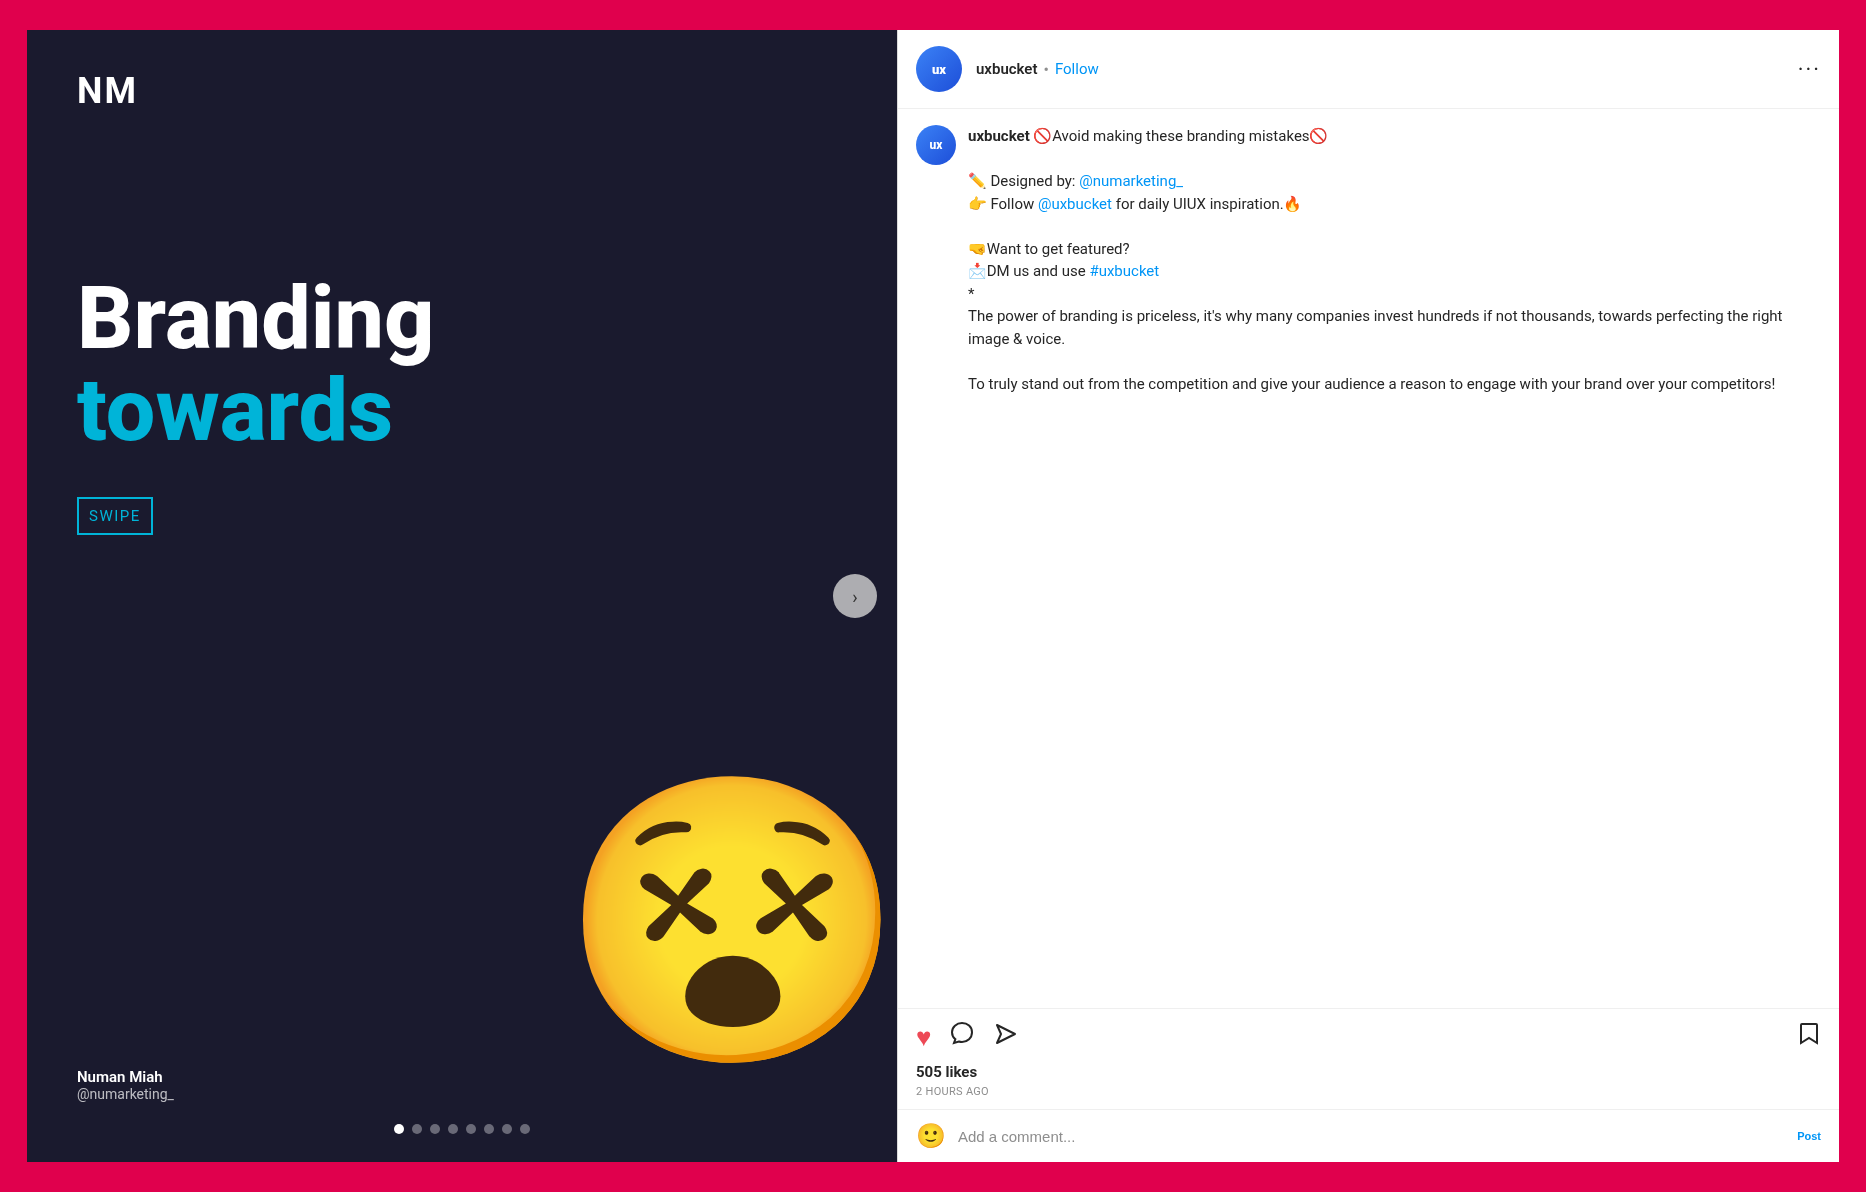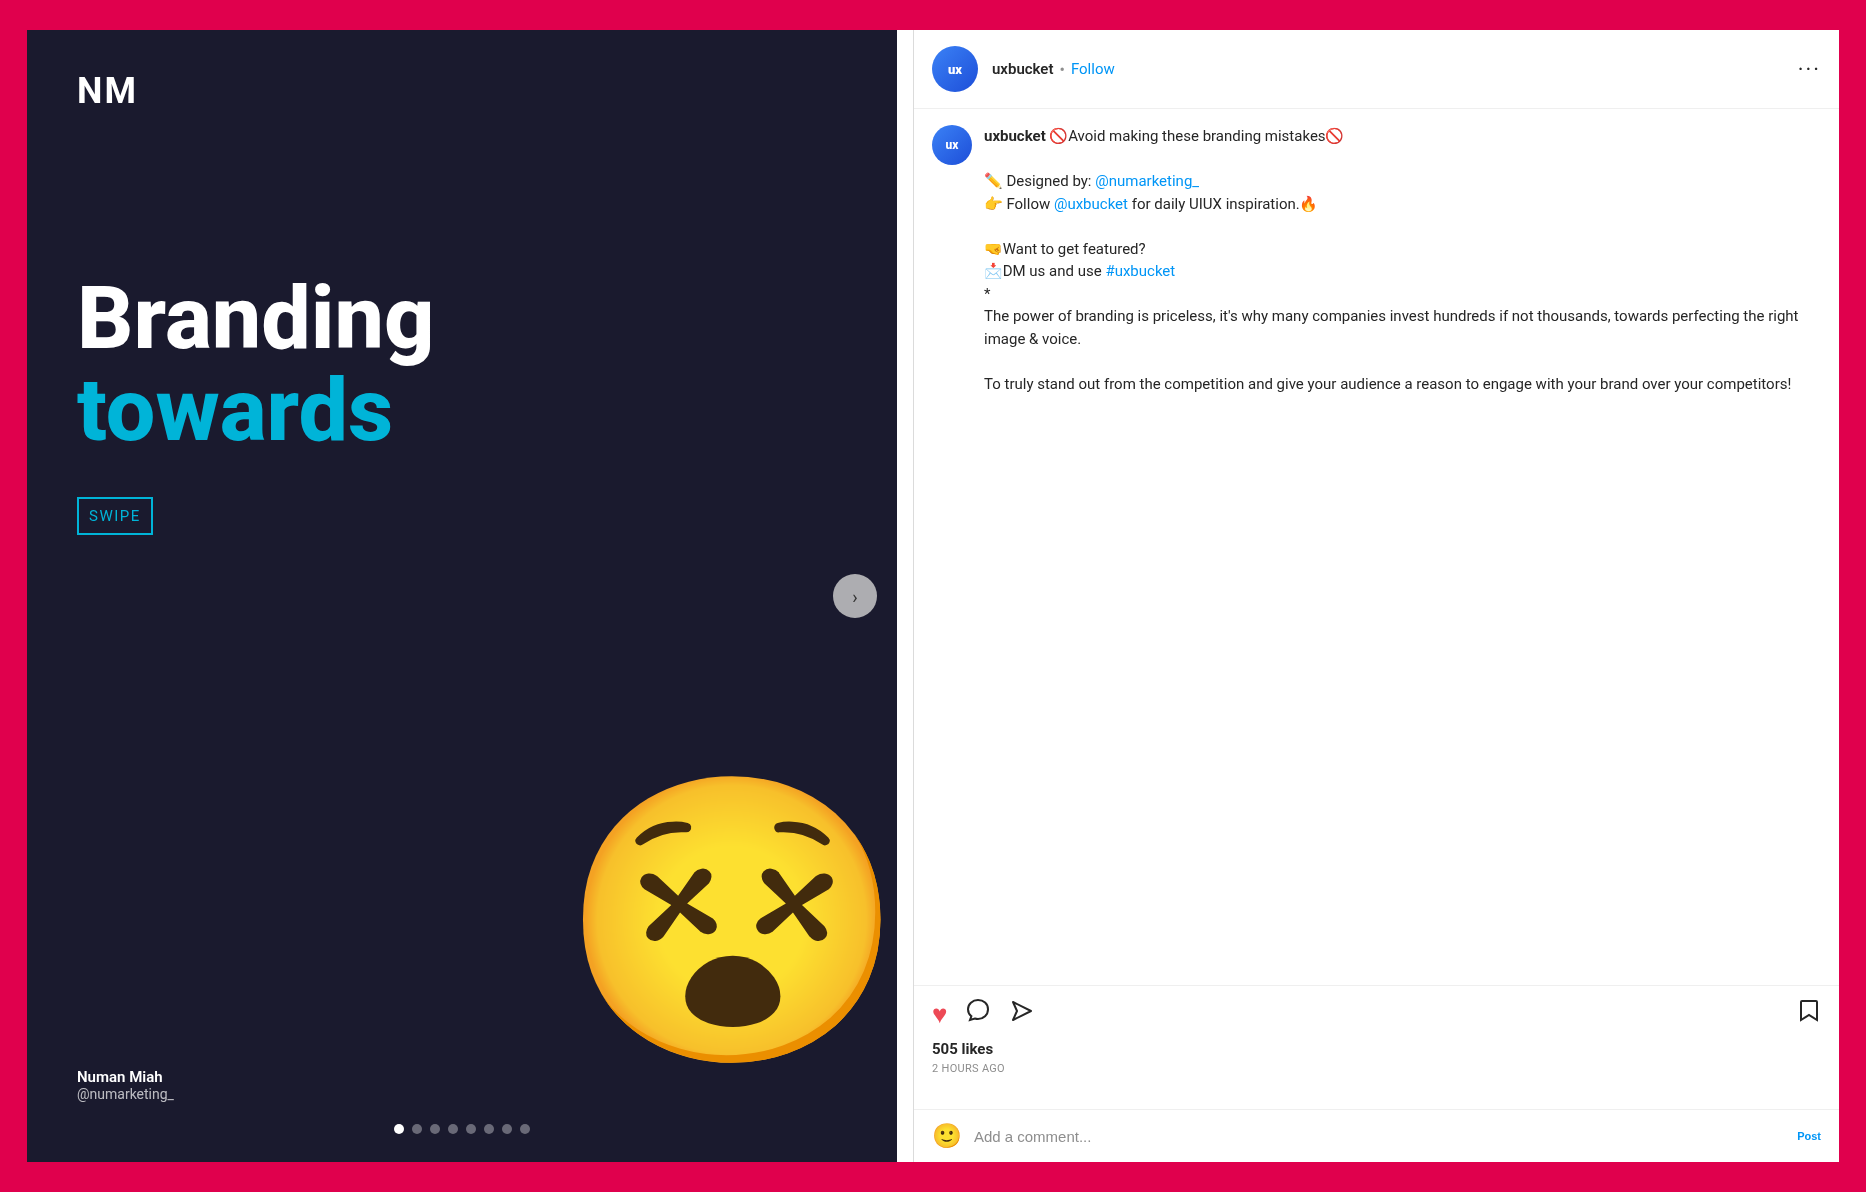--- a/index.html
+++ b/index.html
@@ -11,21 +11,20 @@
       min-height: 100vh;
       font-family: -apple-system, BlinkMacSystemFont, 'Segoe UI', Roboto, Helvetica, Arial, sans-serif;
     }
     .outer-border {
       border: 4px solid #e0004d;
       display: flex;
       width: 1820px;
       height: 1140px;
       background: #fff;
       overflow: hidden;
-      gap: 16px;
     }
     
     .left-panel {
       width: 870px;
       min-width: 870px;
       background: #1a1a2e;
       position: relative;
       display: flex;
       flex-direction: column;
       justify-content: flex-start;
@@ -244,21 +243,21 @@
       font-weight: 700;
       font-size: 15px;
       color: #262626;
       margin-bottom: 4px;
     }
     .timestamp {
       font-size: 11px;
       color: #8e8e8e;
       text-transform: uppercase;
       letter-spacing: 0.3px;
-      margin-bottom: 28px;
+      margin-bottom: 5px;
     }
     .comment-input-row {
       display: flex;
       align-items: center;
       padding: 12px 18px;
       border-top: 1px solid #efefef;
       gap: 12px;
     }
     .comment-emoji-icon {
       font-size: 24px;

